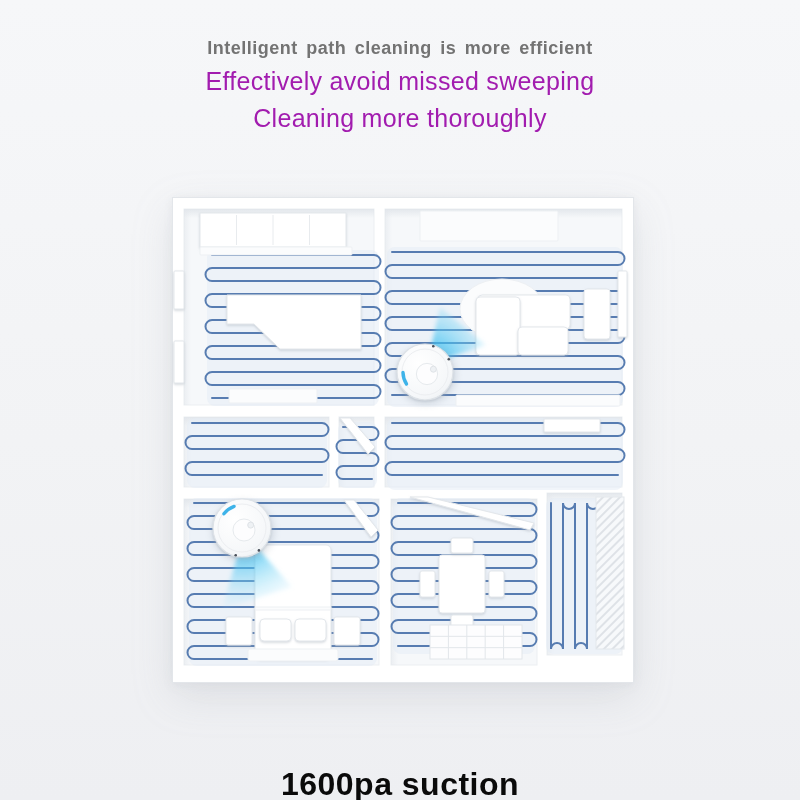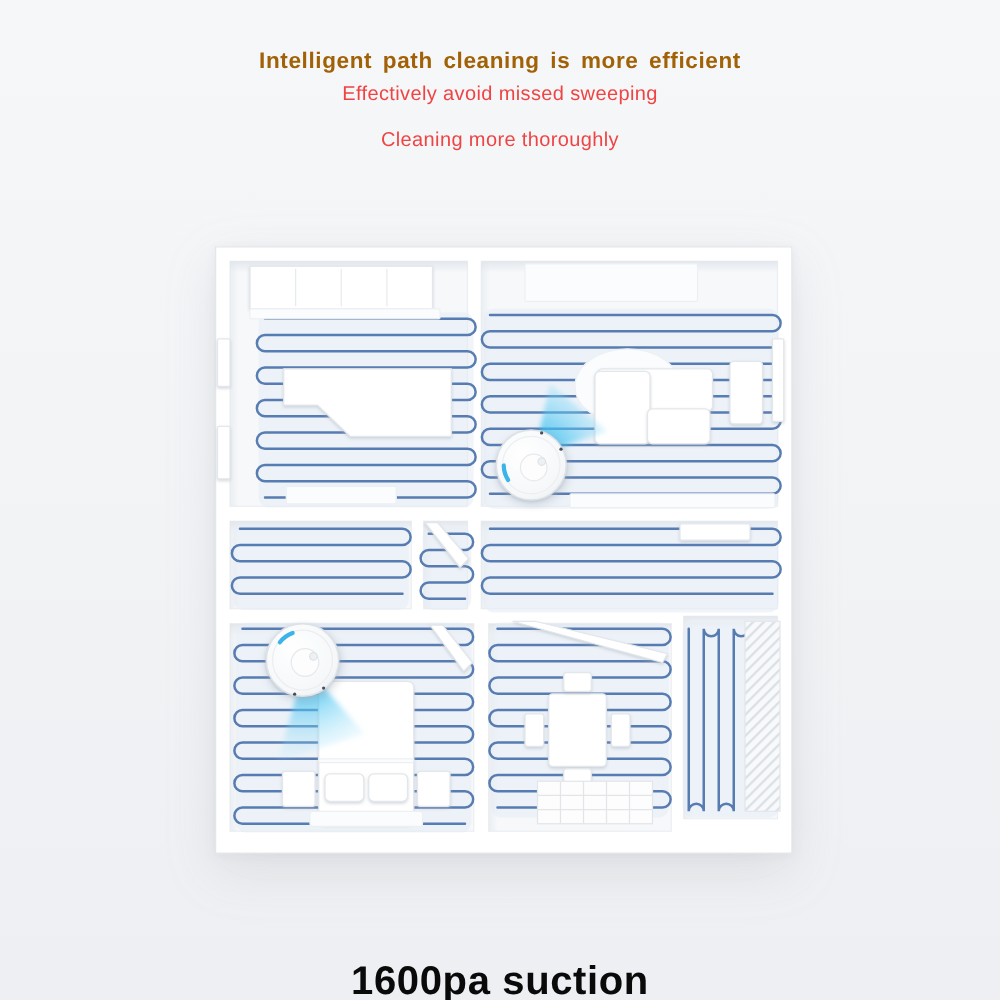--- a/index.html
+++ b/index.html
@@ -5,26 +5,26 @@
   html,body{margin:0;padding:0;}
   body{
     width:800px;height:800px;overflow:hidden;position:relative;
     background:linear-gradient(180deg,#f6f7f9 0%,#f2f3f5 55%,#eeeff2 100%);
     font-family:"Liberation Sans","DejaVu Sans",sans-serif;
   }
   .stage{position:absolute;inset:0;}
   header{position:absolute;top:0;left:0;width:100%;text-align:center;}
   .title{
     margin:0;position:absolute;top:38px;left:0;width:100%;
-    font-size:18px;font-weight:700;color:#a16207;
+    font-size:18px;font-weight:700;color:#737373;
     letter-spacing:0.5px;word-spacing:3px;
   }
   .sub{
     margin:0;position:absolute;left:0;width:100%;
-    font-size:16px;font-weight:400;color:#ef4444;letter-spacing:0.3px;
+    font-size:25px;font-weight:400;color:#a21caf;letter-spacing:0.3px;
   }
   .sub1{top:67px;}
   .sub2{top:104px;}
   #floorplan{
     position:absolute;left:172px;top:197px;width:462px;height:486px;
     filter:drop-shadow(0 14px 20px rgba(125,135,150,0.15)) drop-shadow(0 2px 4px rgba(125,135,150,0.10));
   }
   .footer-headline{
     margin:0;position:absolute;top:766px;left:0;width:100%;text-align:center;
     font-size:32px;font-weight:700;color:#0a0a0a;letter-spacing:0.5px;

